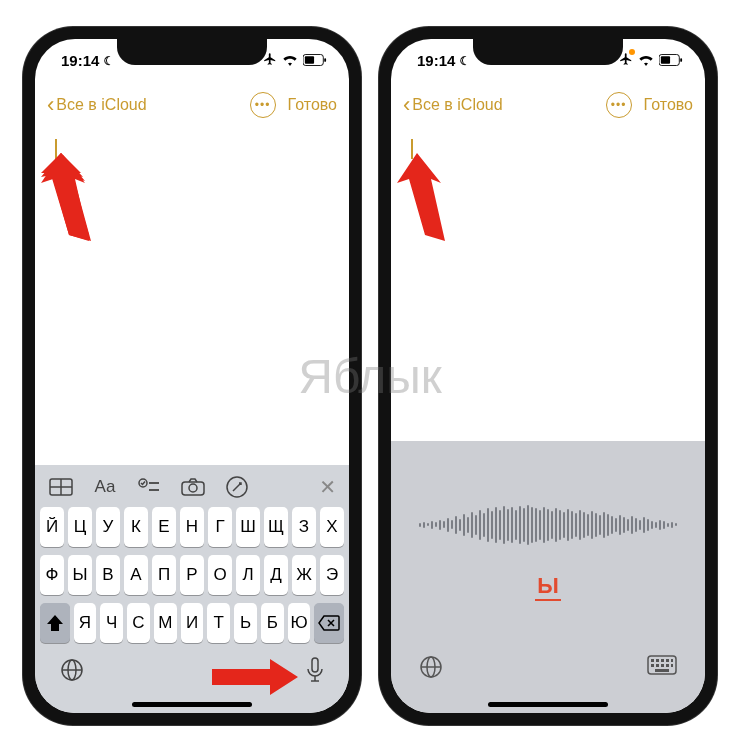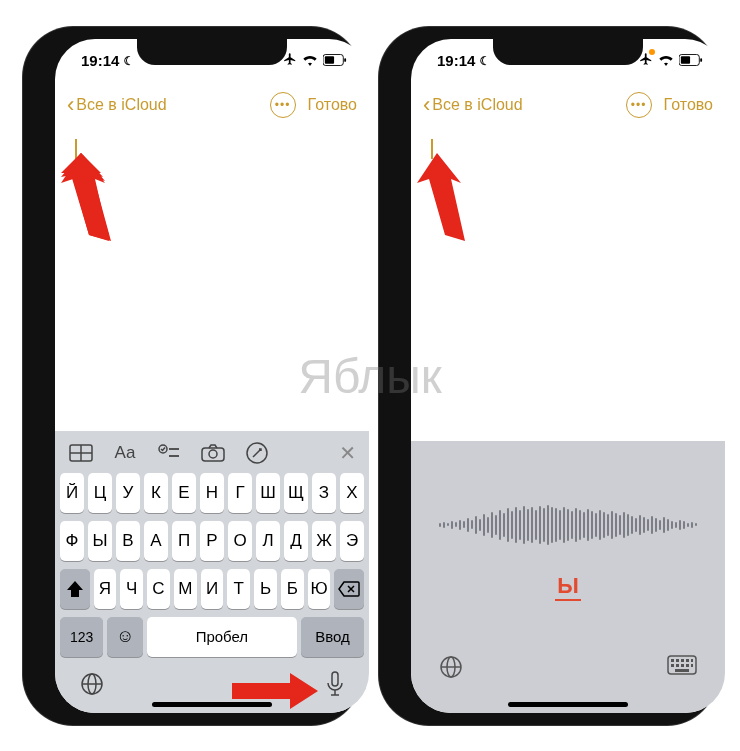--- a/index.html
+++ b/index.html
@@ -36,21 +36,20 @@
   }
   .screen {
     width: 100%;
     height: 100%;
     background: #fff;
     border-radius: 40px;
     overflow: hidden;
     position: relative;
     display: flex;
     flex-direction: column;
-    margin-left: 20px;
   }
   .notch {
     position: absolute;
     top: 0;
     left: 50%;
     transform: translateX(-50%);
     width: 150px;
     height: 26px;
     background: #111;
     border-radius: 0 0 18px 18px;
@@ -113,21 +112,21 @@
   .red-arrow svg { width: 100%; height: 100%; }
   .red-arrow.top { top: 26px; left: 6px; }
   .red-arrow.bottom {
     width: 90px; height: 44px;
     bottom: 0px; right: 46px;
     transform: none;
   }
   .keyboard {
     background: #d2d5da;
     border-radius: 0;
-    padding: 4px 3px 0 3px;
+    padding: 4px 3px 14px 3px;
   }
   .toolbar {
     display: flex;
     align-items: center;
     justify-content: space-between;
     padding: 6px 10px 8px 10px;
     gap: 18px;
   }
   .toolbar .icon {
     width: 26px; height: 22px;
@@ -345,26 +344,20 @@
               <path fill="#000" d="M9 0 L17 9 H13 V16 H5 V9 H1 Z"></path>
             </svg>
         </div>
         <div id="row3keys" style="display:contents;"><div class="key">Я</div><div class="key">Ч</div><div class="key">С</div><div class="key">М</div><div class="key">И</div><div class="key">Т</div><div class="key">Ь</div><div class="key">Б</div><div class="key">Ю</div></div>
         <div class="key dark wide">
           <svg width="22" height="16" viewBox="0 0 22 16">
               <path fill="none" stroke="#000" stroke-width="1.5" d="M6 1 H20 a1 1 0 0 1 1 1 V14 a1 1 0 0 1 -1 1 H6 L1 8 Z"></path>
               <path stroke="#000" stroke-width="1.5" d="M10 5 l6 6 M16 5 l-6 6"></path>
             </svg>
         </div>
-      </div>
-      <div class="key-row">
-        <div class="key num">123</div>
-        <div class="key emoji">☺</div>
-        <div class="key space">Пробел</div>
-        <div class="key enter">Ввод</div>
       </div>
       <div class="bottom-bar" style="position:relative;">
         <span class="icon">
           <svg width="24" height="24" viewBox="0 0 24 24">
               <circle cx="12" cy="12" r="10" fill="none" stroke="#444" stroke-width="1.5"></circle>
               <ellipse cx="12" cy="12" rx="4" ry="10" fill="none" stroke="#444" stroke-width="1.5"></ellipse>
               <line x1="2" y1="12" x2="22" y2="12" stroke="#444" stroke-width="1.5"></line>
             </svg>
         </span>
         <div class="red-arrow bottom">

